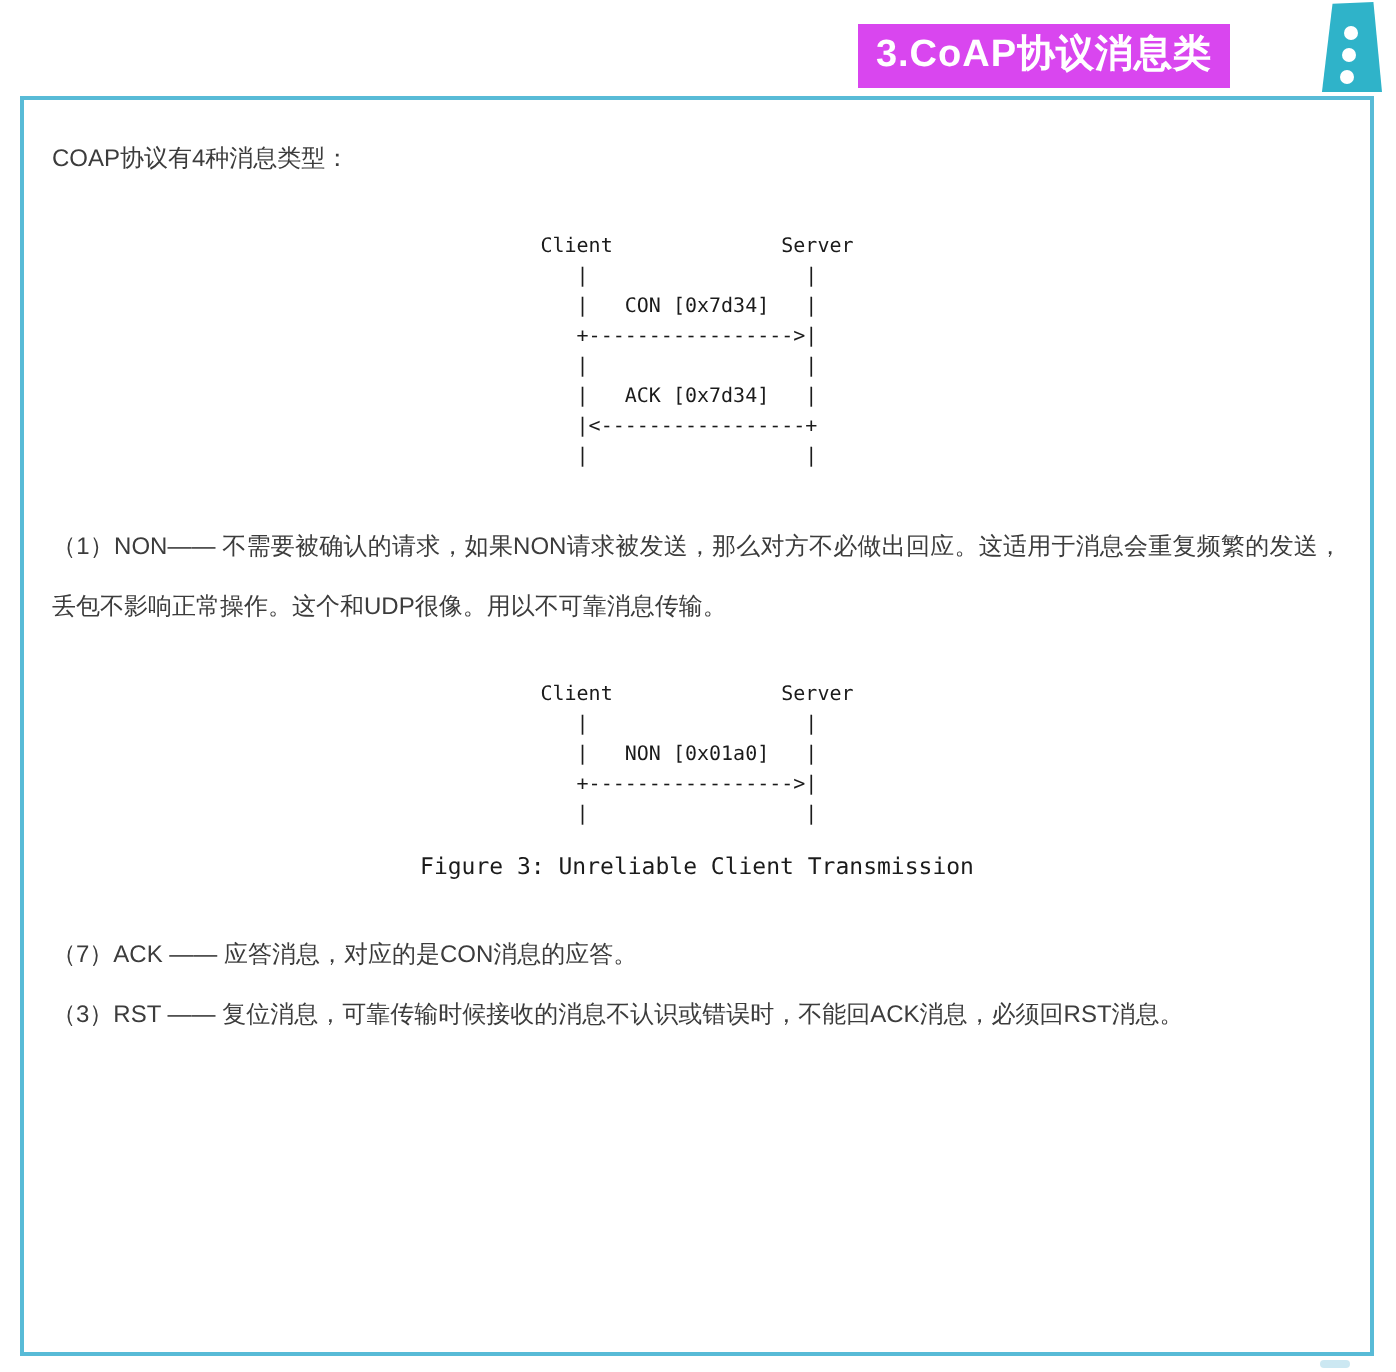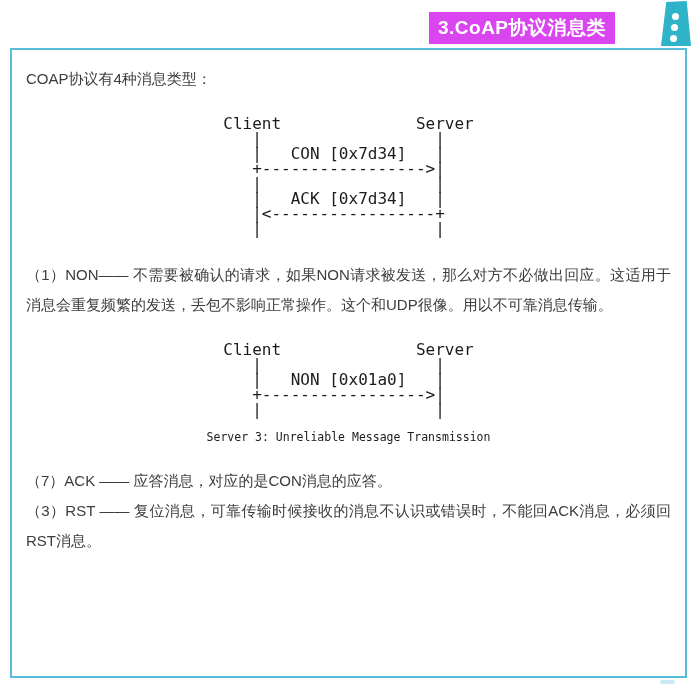--- a/index.html
+++ b/index.html
@@ -50,35 +50,35 @@
     position: absolute;
     left: 10px; top: 48px;
     width: 677px; height: 630px;
     box-sizing: border-box;
     border: 2px solid #58bbd7;
     background: #ffffff;
     padding: 14px 14px 0 14px;
   }
   .body-text {
     margin: 0;
-    font-size: 15px;
+    font-size: 12px;
     line-height: 30px;
     color: #3c3c3c;
     text-align: justify;
   }
   .fig {
     margin: 22px 0;
     text-align: center;
   }
   .fig .ascii {
     display: inline-block;
     text-align: left;
     margin: 0;
     font-family: "DejaVu Sans Mono", monospace;
-    font-size: 16px;
+    font-size: 10px;
     line-height: 15px;
     color: #1b1b1b;
     white-space: pre;
   }
   .fig .caption {
     margin-top: 11px;
     font-family: "DejaVu Sans Mono", monospace;
     font-size: 11.5px;
     color: #1b1b1b;
   }
@@ -123,21 +123,21 @@
     </figure>
 
     <p class="body-text">（1）NON—— 不需要被确认的请求，如果NON请求被发送，那么对方不必做出回应。这适用于消息会重复频繁的发送，丢包不影响正常操作。这个和UDP很像。用以不可靠消息传输。</p>
 
     <figure class="fig">
       <pre class="ascii">Client              Server
    |                  |
    |   NON [0x01a0]   |
    +-----------------&gt;|
    |                  |</pre>
-      <figcaption class="caption">Server 3: Unreliable Message Transmission</figcaption>
+      <figcaption class="caption">Figure 3: Unreliable Client Transmission</figcaption>
     </figure>
 
     <p class="body-text">（7）ACK —— 应答消息，对应的是CON消息的应答。</p>
 
     <p class="body-text">（3）RST —— 复位消息，可靠传输时候接收的消息不认识或错误时，不能回ACK消息，必须回RST消息。</p>
 
   </div>
 
   <div class="corner-deco"></div>
 

